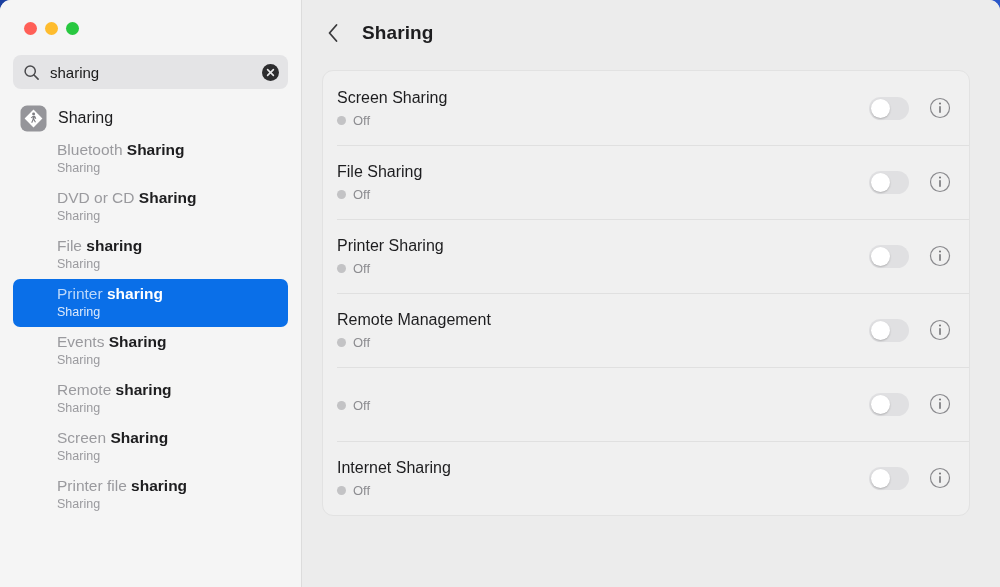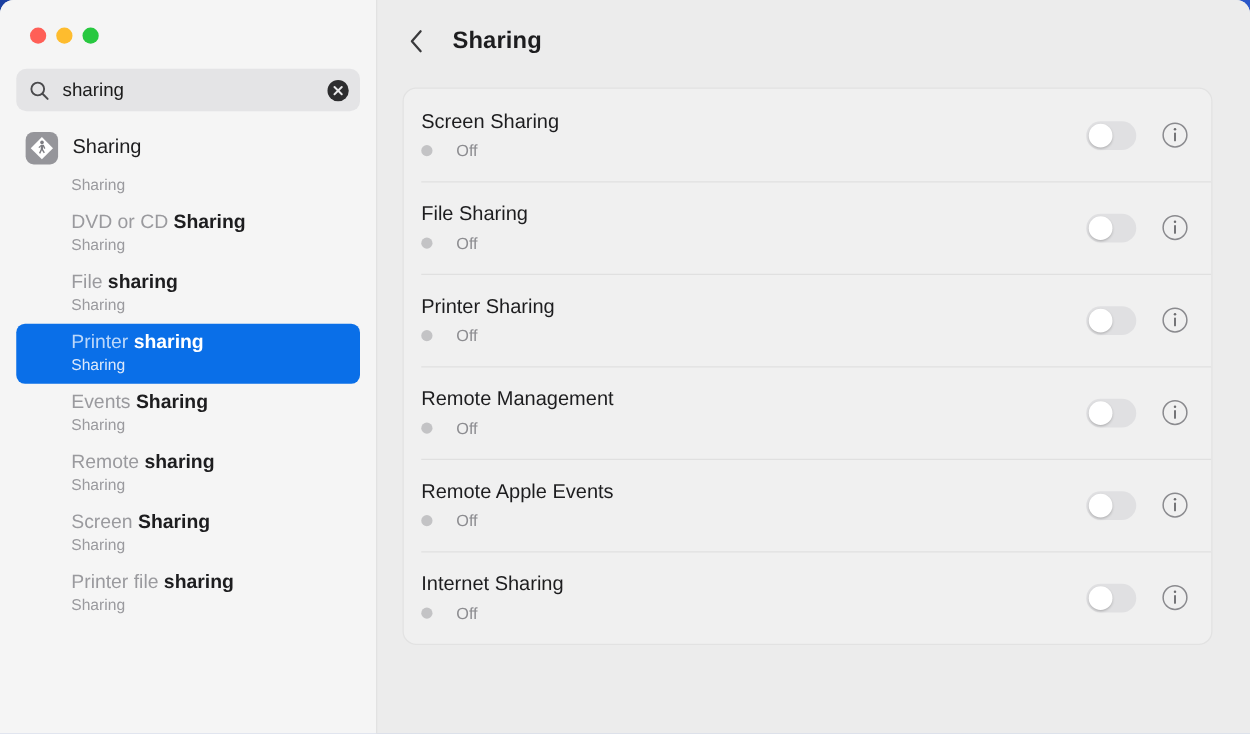--- a/index.html
+++ b/index.html
@@ -185,21 +185,21 @@
   .srow-texts { flex: 1 1 auto; min-width: 0; }
   .srow-name {
     font-size: 16px;
     color: #1d1d1f;
     line-height: 22px;
     white-space: nowrap;
   }
   .srow-status {
     display: flex;
     align-items: center;
-    gap: 19px;
+    gap: 7px;
     margin-top: 3px;
   }
   .status-dot {
     width: 9px; height: 9px;
     border-radius: 50%;
     background: #c3c3c5;
     display: block;
     flex: 0 0 9px;
   }
   .srow.on .status-dot { background: #20cc3a; }
@@ -274,20 +274,21 @@
           <g fill="#7d7d82">
             <circle cx="13.6" cy="8.9" r="1.45"></circle>
             <path d="M12.9 10.7 L15.0 10.7 L16.3 13.6 L15.3 14.1 L14.4 12.2 L14.4 14.3 L15.9 17.0 L15.0 17.6 L13.5 15.1 L12.2 17.9 L11.2 17.4 L12.6 14.3 L12.6 11.9 L11.6 13.3 L10.7 12.7 Z"></path>
           </g>
         </svg>
         <span class="res-head-label">Sharing</span>
       </div>
 
       <div id="result-items">
           <div class="res-item">
+            <div class="res-title"><span>Bluetooth </span><b>Sharing</b><span></span></div>
             <div class="res-sub">Sharing</div>
           </div>
           <div class="res-item">
             <div class="res-title"><span>DVD or CD </span><b>Sharing</b><span></span></div>
             <div class="res-sub">Sharing</div>
           </div>
           <div class="res-item">
             <div class="res-title"><span>File </span><b>sharing</b><span></span></div>
             <div class="res-sub">Sharing</div>
           </div>
@@ -398,21 +399,20 @@
           <span class="info-button">
             <svg viewBox="0 0 22 22" width="22" height="22">
               <circle cx="11" cy="11" r="9.5" fill="none" stroke="#8a8a8e" stroke-width="1.2"></circle>
               <circle cx="11" cy="6.4" r="1" fill="#6d6d70"></circle>
               <rect x="10.25" y="9" width="1.5" height="7" rx="0.7" fill="#6d6d70"></rect>
             </svg>
           </span>
         </div>
         <div class="srow">
           <div class="srow-texts">
-            <div class="srow-name">Remote Apple Events</div>
             <div class="srow-status">
               <span class="status-dot"></span>
               <span class="status-text">Off</span>
             </div>
           </div>
           <div class="toggle">
             <span class="knob"></span>
           </div>
           <span class="info-button">
             <svg viewBox="0 0 22 22" width="22" height="22">

